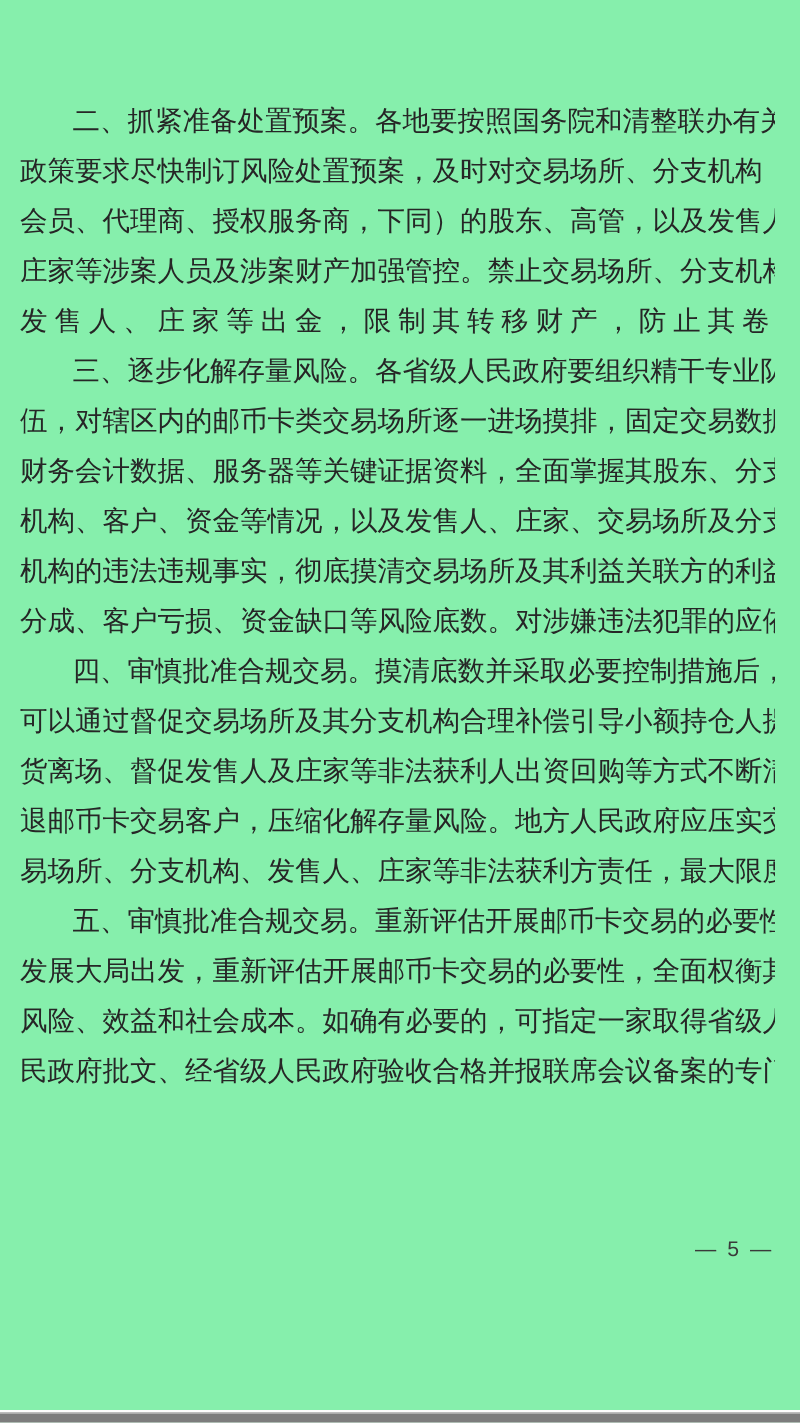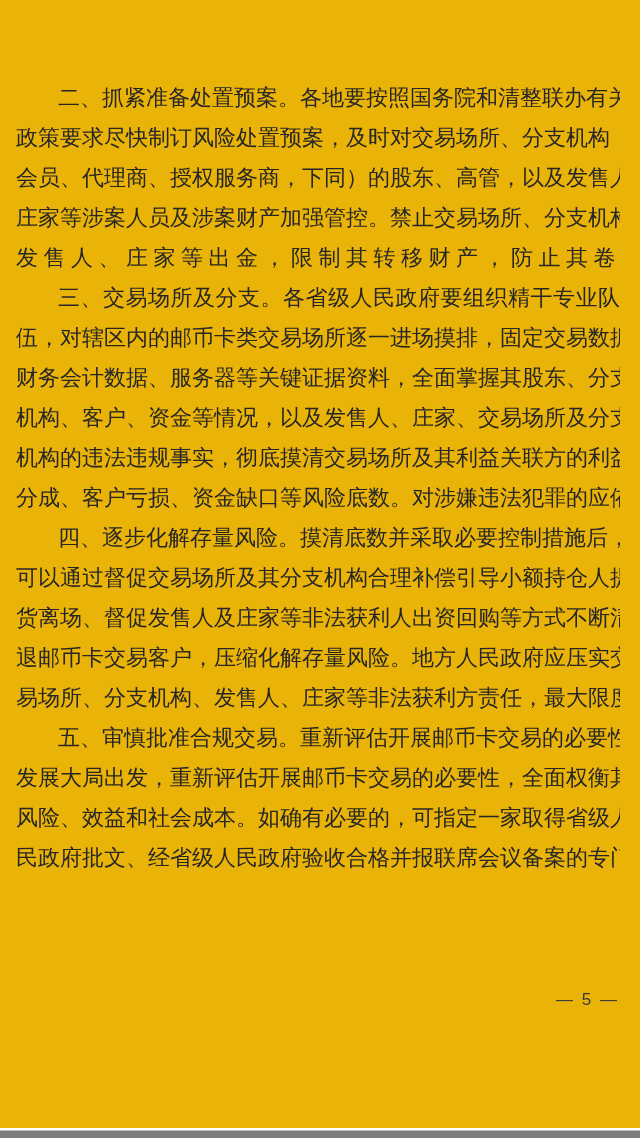--- a/index.html
+++ b/index.html
@@ -13,21 +13,21 @@
     position: relative;
     overflow: hidden;
     font-family: "DejaVu Serif", "Liberation Serif", serif;
     color: #262626;
   }
   .page {
     position: absolute;
     left: 0; top: 0;
     width: 640px;
     height: 1128px;
-    background: #eab308;
+    background: #86efac;
   }
   .content {
     position: absolute;
     left: 16px;
     top: 78px;
     width: 604px;
   }
   .line {
     height: 40px;
     line-height: 40px;
@@ -71,30 +71,30 @@
 
     <div>
       <div class="line indent">二、抓紧准备处置预案。各地要按照国务院和清整联办有关</div>
       <div class="line">政策要求尽快制订风险处置预案，及时对交易场所、分支机构（含</div>
       <div class="line">会员、代理商、授权服务商，下同）的股东、高管，以及发售人、</div>
       <div class="line">庄家等涉案人员及涉案财产加强管控。禁止交易场所、分支机构、</div>
       <div class="line last">发售人、庄家等出金，限制其转移财产，防止其卷款跑路。</div>
     </div>
 
     <div>
-      <div class="line indent">三、交易场所及分支。各省级人民政府要组织精干专业队</div>
+      <div class="line indent">三、逐步化解存量风险。各省级人民政府要组织精干专业队</div>
       <div class="line">伍，对辖区内的邮币卡类交易场所逐一进场摸排，固定交易数据、</div>
       <div class="line">财务会计数据、服务器等关键证据资料，全面掌握其股东、分支</div>
       <div class="line">机构、客户、资金等情况，以及发售人、庄家、交易场所及分支</div>
       <div class="line">机构的违法违规事实，彻底摸清交易场所及其利益关联方的利益</div>
       <div class="line">分成、客户亏损、资金缺口等风险底数。对涉嫌违法犯罪的应依</div>
     </div>
 
     <div>
-      <div class="line indent">四、逐步化解存量风险。摸清底数并采取必要控制措施后，</div>
+      <div class="line indent">四、审慎批准合规交易。摸清底数并采取必要控制措施后，</div>
       <div class="line">可以通过督促交易场所及其分支机构合理补偿引导小额持仓人提</div>
       <div class="line">货离场、督促发售人及庄家等非法获利人出资回购等方式不断清</div>
       <div class="line">退邮币卡交易客户，压缩化解存量风险。地方人民政府应压实交</div>
       <div class="line">易场所、分支机构、发售人、庄家等非法获利方责任，最大限度</div>
     </div>
 
     <div>
       <div class="line indent">五、审慎批准合规交易。重新评估开展邮币卡交易的必要性</div>
       <div class="line">发展大局出发，重新评估开展邮币卡交易的必要性，全面权衡其</div>
       <div class="line">风险、效益和社会成本。如确有必要的，可指定一家取得省级人</div>

